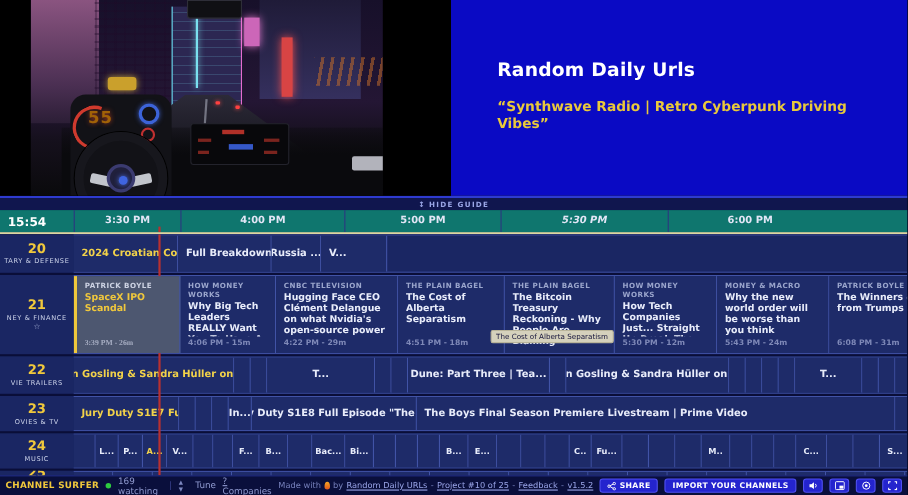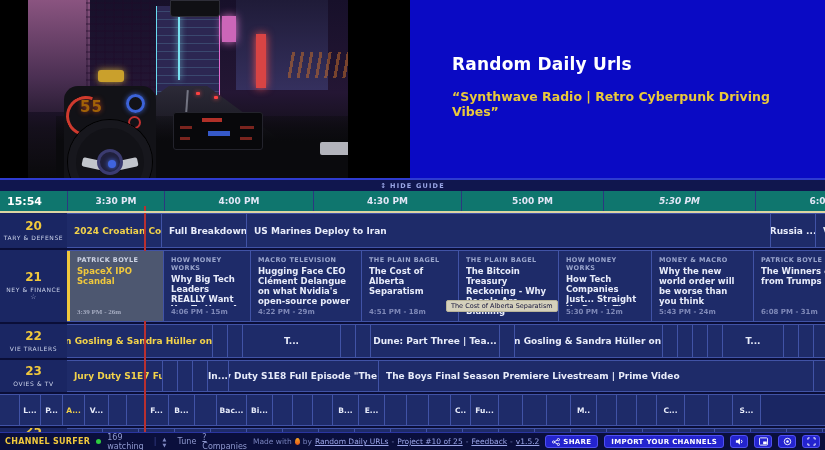--- a/index.html
+++ b/index.html
@@ -204,21 +204,20 @@
   <div class="hide-bar">
     <span class="ud">↕</span>
     <span>HIDE GUIDE</span>
   </div>
 
   <div class="time-header" id="time-header">
     <div class="tnow">15:54</div>
     <div class="now-tick"></div>
   <div class="tslot" style="width: 97px;">3:30 PM</div>
       <div class="tslot" style="width: 149px;">4:00 PM</div>
-      <div class="tslot" style="width: 148px;">4:30 PM</div>
       <div class="tslot" style="width: 142px;">5:00 PM</div>
       <div class="tslot" style="width: 152px; font-style: italic;">5:30 PM</div>
       <div class="tslot" style="width: 149px;">6:00 PM</div>
     </div>
   <div class="yellow-rule"></div>
 
   <div class="rows" id="rows">
     <div class="now-line"></div>
     <div class="tooltip">The Cost of Alberta Separatism</div>
   <div class="row" style="height: 37px;">
@@ -226,23 +225,20 @@
           <div class="num">20</div>
           <div class="cat">TARY &amp; DEFENSE</div>
         </div>
         <div class="cells">
           <div class="cell current" style="width: 95px;">
             <span>2024 Croatian Comb...</span>
           </div>
           <div class="cell" style="width: 85px;">
             <span>Full Breakdown of ...</span>
           </div>
-          <div class="cell" style="width: 524px;">
-            <span>US Marines Deploy to Iran</span>
-          </div>
           <div class="cell c" style="width: 45px;">
             <span>Russia ...</span>
           </div>
           <div class="cell" style="width: 60px;">
             <span>V...</span>
           </div>
         </div>
       </div>
       <div class="row" style="height: 74px;">
         <div class="ch">
@@ -255,21 +251,21 @@
             <div class="kicker">PATRICK BOYLE</div>
             <div class="ptitle">SpaceX IPO Scandal</div>
             <div class="ptime">3:39 PM - 26m</div>
           </div>
           <div class="cell" style="width: 87px;">
             <div class="kicker">HOW MONEY WORKS</div>
             <div class="ptitle">Why Big Tech Leaders REALLY Want You To Have A Baby</div>
             <div class="ptime">4:06 PM - 15m</div>
           </div>
           <div class="cell" style="width: 111px;">
-            <div class="kicker">MACRO TELEVISION</div>
+            <div class="kicker">CNBC TELEVISION</div>
             <div class="ptitle">Hugging Face CEO Clément Delangue on what Nvidia's open-source power grab really means — 3/19/26</div>
             <div class="ptime">4:22 PM - 29m</div>
           </div>
           <div class="cell" style="width: 97px;">
             <div class="kicker">THE PLAIN BAGEL</div>
             <div class="ptitle">The Cost of Alberta Separatism</div>
             <div class="ptime">4:51 PM - 18m</div>
           </div>
           <div class="cell" style="width: 100px;">
             <div class="kicker">THE PLAIN BAGEL</div>
@@ -345,20 +341,24 @@
           <div class="cell c" style="width: 150px;">
             <span>Jury Duty S1E8 Full Episode "The V...</span>
           </div>
           <div class="cell" style="width: 435px;">
             <span>The Boys Final Season Premiere Livestream | Prime Video</span>
           </div>
           <div class="cell" style="width: 8px;"></div>
         </div>
       </div>
       <div class="row" style="height: 34px;">
+        <div class="ch">
+          <div class="num">24</div>
+          <div class="cat">MUSIC</div>
+        </div>
         <div class="cells small">
           <div class="cell" style="width: 20px;"></div>
           <div class="cell c" style="width: 21px;">
             <span>L...</span>
           </div>
           <div class="cell c" style="width: 22px;">
             <span>P...</span>
           </div>
           <div class="cell c current" style="width: 22px;">
             <span>A...</span>

